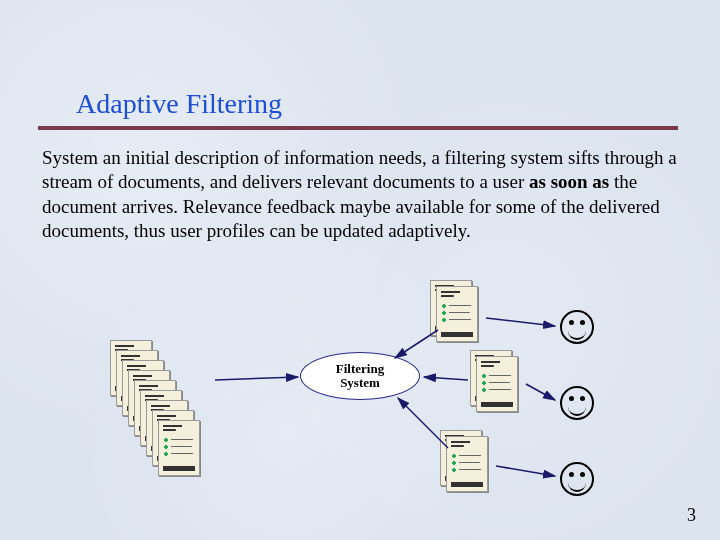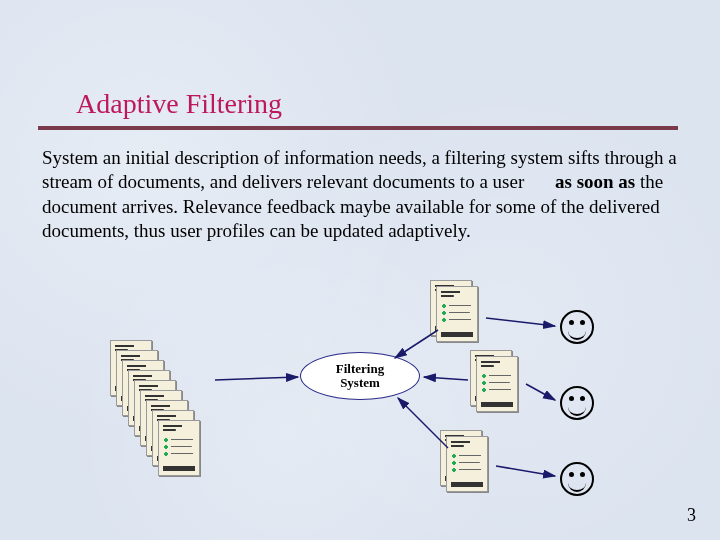--- a/index.html
+++ b/index.html
@@ -13,40 +13,40 @@
       radial-gradient(circle at 40% 80%, rgba(255,255,255,0.25) 0%, transparent 35%);
     font-family: "Times New Roman", Times, serif;
     position: relative;
     overflow: hidden;
   }
   .title {
     position: absolute;
     top: 88px;
     left: 76px;
     font-size: 28px;
-    color: #be185d;
+    color: #1d4ed8;
   }
   .rule {
     position: absolute;
     top: 126px;
     left: 38px;
     width: 640px;
     height: 4px;
     background: #7a3a4a;
   }
   .body-text {
     position: absolute;
     top: 146px;
     left: 42px;
     width: 640px;
     font-size: 19px;
     line-height: 1.28;
     color: #000;
   }
-  .body-text b { font-weight: bold; margin-left: 26px; }
+  .body-text b { font-weight: bold; }
   .diagram {
     position: absolute;
     top: 280px;
     left: 0;
     width: 720px;
     height: 260px;
   }
   
   .stack { position: absolute; }
   .doc {

